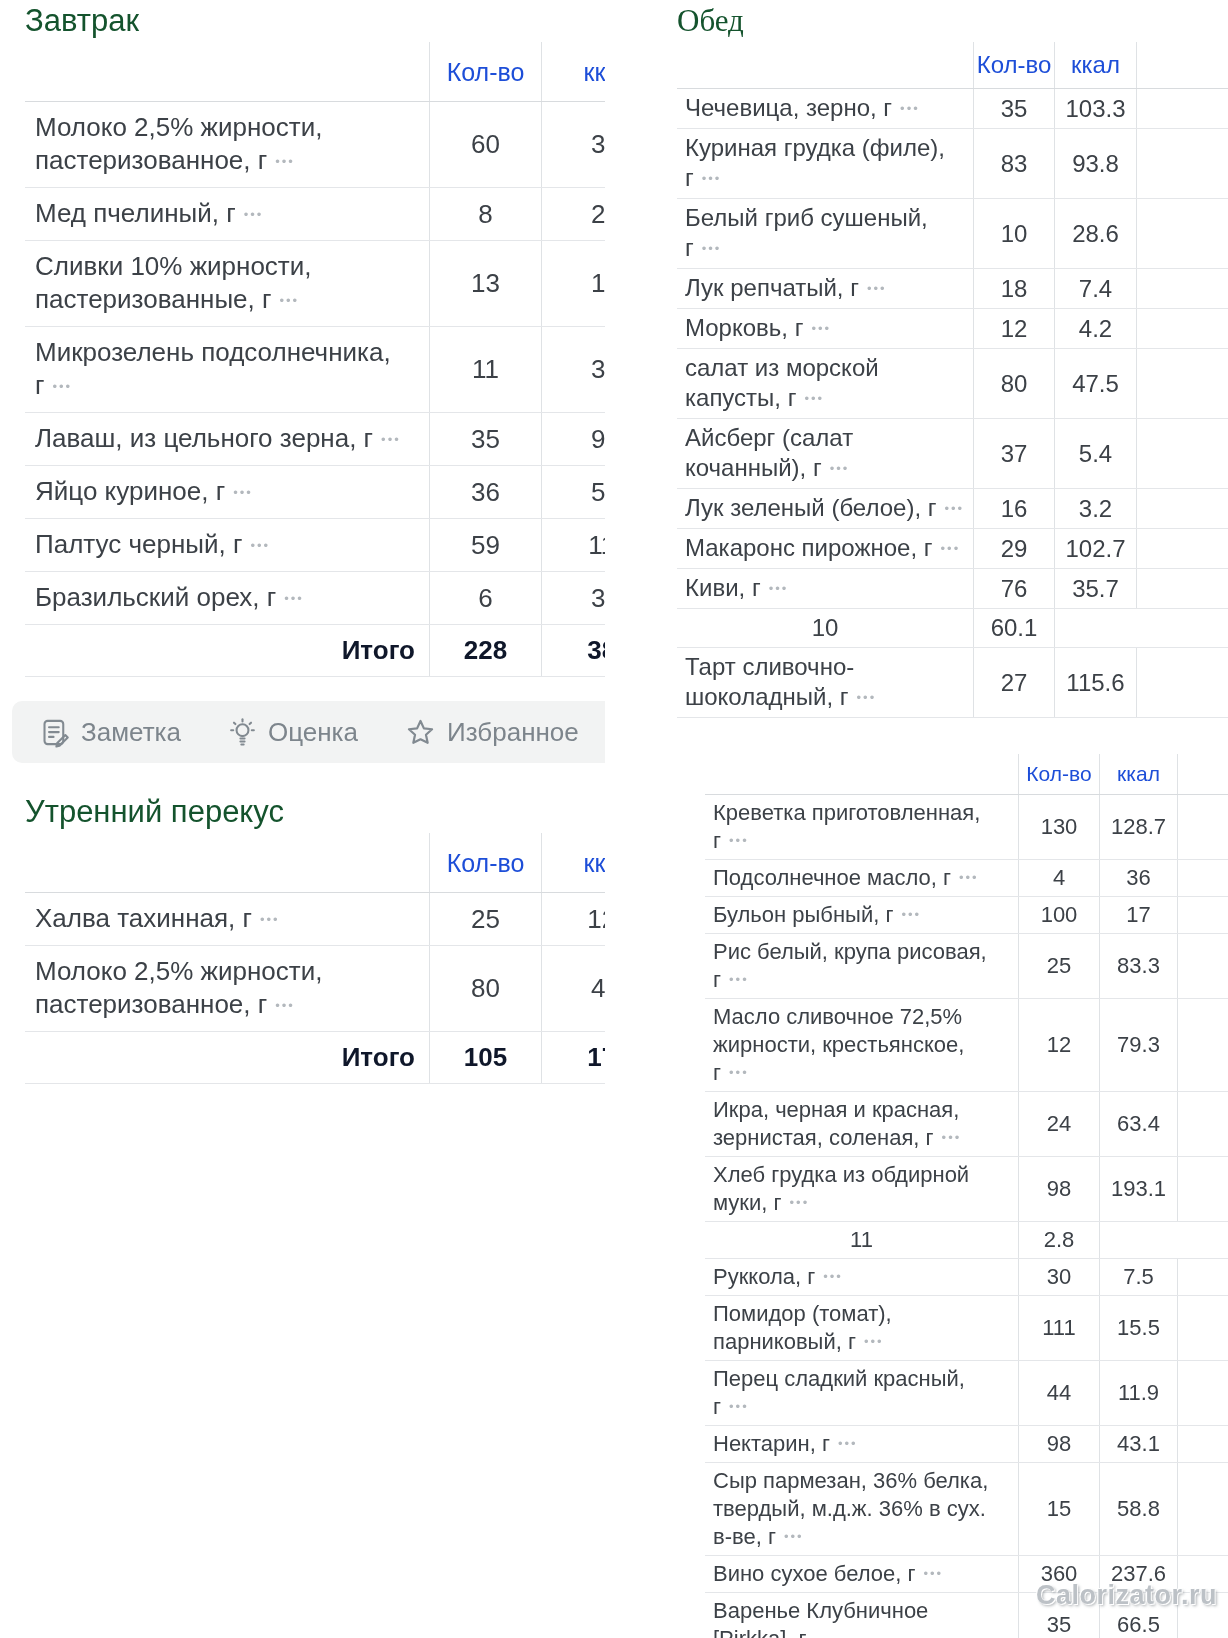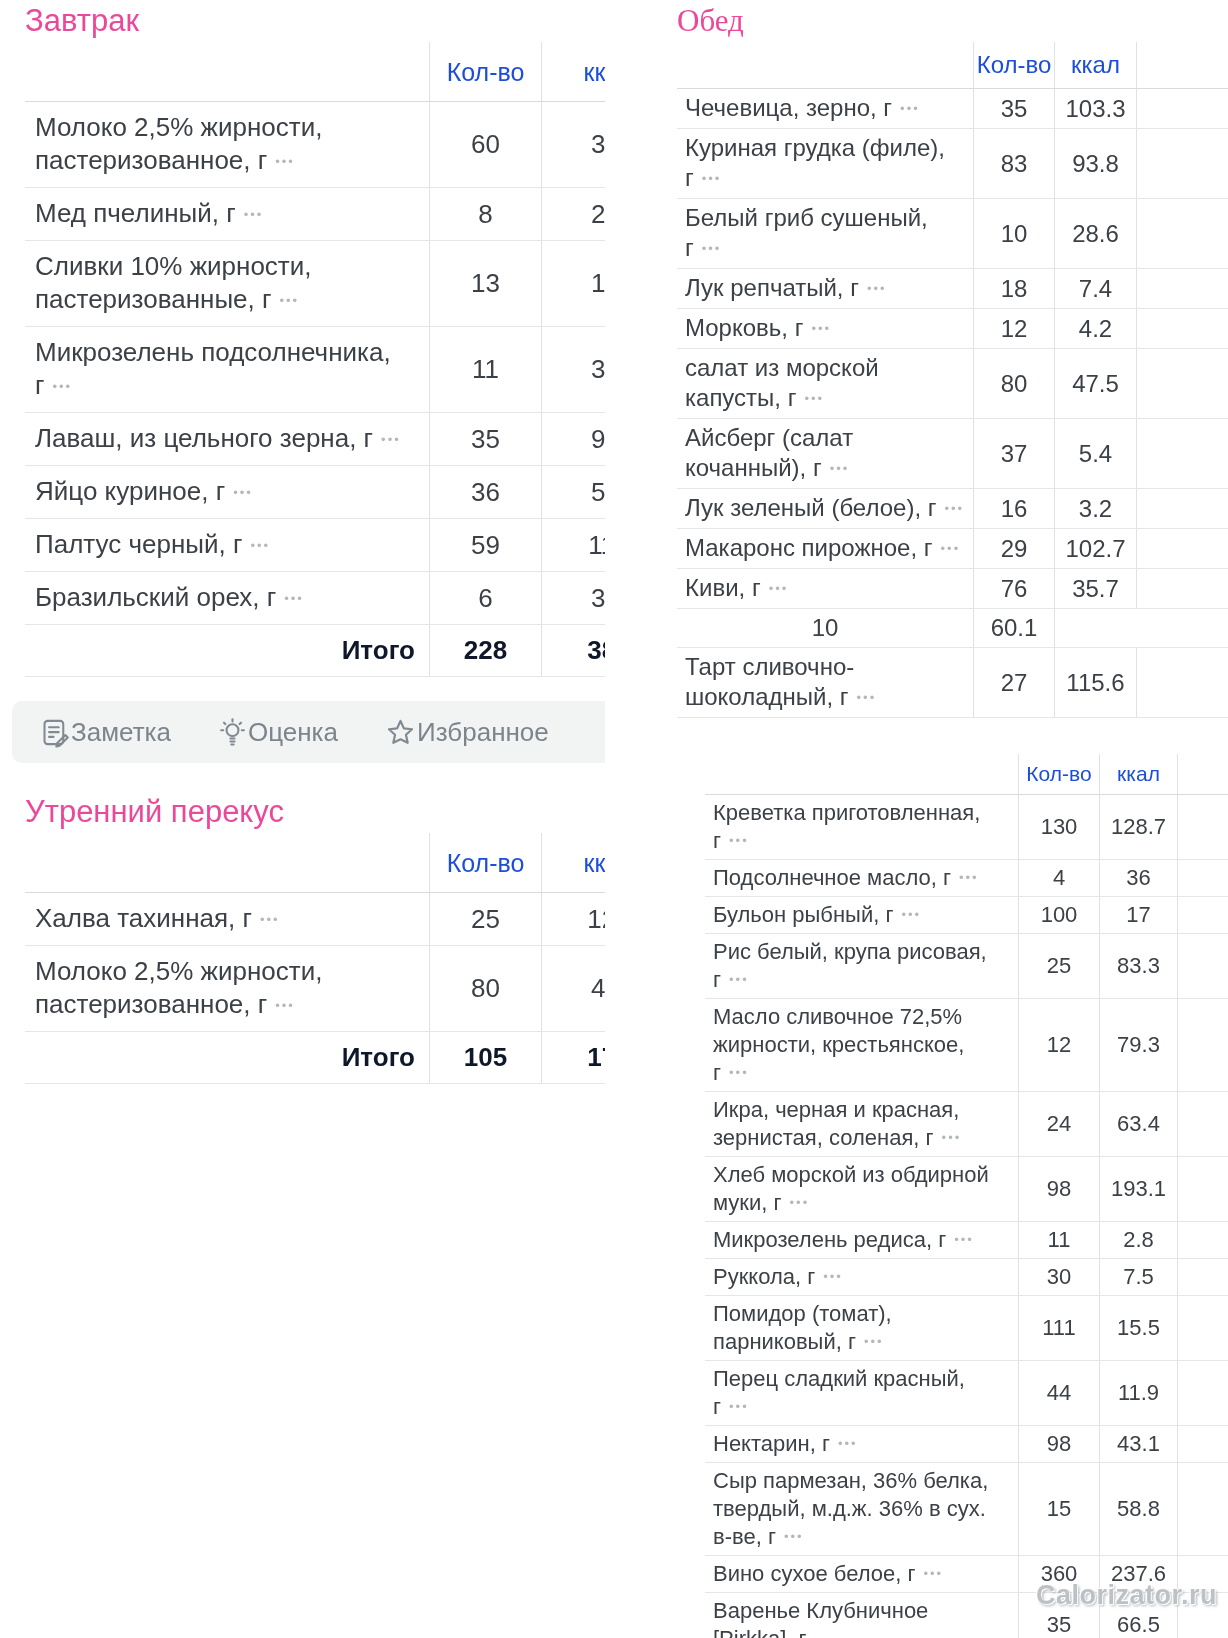--- a/index.html
+++ b/index.html
@@ -2,21 +2,21 @@
 <html><head>
 <meta charset="utf-8">
 <style>
   html,body{margin:0;padding:0;background:#fff;}
   .page{position:relative;width:1228px;height:1638px;background:#fff;overflow:hidden;
         font-family:"Liberation Sans","DejaVu Sans",sans-serif;color:#3c4147;}
   .col-left{position:absolute;left:0;top:0;width:605px;height:1638px;overflow:hidden;
             padding-left:25px;box-sizing:border-box;}
   .col-right{position:absolute;left:655px;top:0;width:573px;height:1638px;overflow:hidden;
              padding-left:22px;box-sizing:border-box;}
-  h2.meal-title{font-size:31px;font-weight:400;color:#ec4899;line-height:42px;margin:0;}
+  h2.meal-title{font-size:31px;font-weight:400;color:#14532d;line-height:42px;margin:0;}
   .mt-breakfast{margin:256px 0 26px 5px;}
   .mt-snack{margin:24px 0 24px 5px;}
   .mt-lunch{margin:12px 0 20px 3px;font-family:Liberation Serif, serif;}
 
   
   .tbl{background:#fff;}
   .tr{display:grid;border-bottom:1px solid #e4e6e9;}
   .tr.head{border-bottom:1px solid #d8dbde;}
   .td{box-sizing:border-box;}
   .td + .td{border-left:1px solid #dfe2e5;}
@@ -46,21 +46,21 @@
   
   .t-dinner{width:560px;margin:36px 0 0 28px;}
   .t-dinner .tr{grid-template-columns:313px 81px 78px 1fr;}
   .t-dinner .td{font-size:22px;line-height:28px;padding-top:4px;padding-bottom:4px;}
   .t-dinner .td.name{padding-left:8px;padding-right:18px;}
   .t-dinner .tr.head .td{font-size:21px;padding-top:6px;padding-bottom:6px;}
 
   
   .toolbar{margin:24px 0 0 -13px;width:648px;height:62px;background:#f2f3f3;border-radius:10px;
            display:flex;align-items:center;padding-left:28px;box-sizing:border-box;gap:46px;}
-  .tb{display:flex;align-items:center;background:none;border:none;padding:0;cursor:pointer;
+  .tb{display:flex;align-items:center;gap:10px;background:none;border:none;padding:0;cursor:pointer;
       font-family:inherit;font-size:26px;color:#7d858c;white-space:nowrap;}
   .tb svg{display:block;}
   .band{margin-top:7px;width:640px;height:21px;border-radius:0 0 12px 12px;
         background:linear-gradient(180deg,#dfe2e4 0%,#ecees0 0,#eef0f1 60%,#f8f9f9 100%);}
 
   .watermark{position:absolute;left:1036px;top:1580px;font-size:27px;font-weight:700;color:#bcc1c6;
              letter-spacing:.5px;
              text-shadow:-1px -1px 0 #fff,1px 1px 0 #fff,2px 2px 3px rgba(130,136,142,.65);text-align:center;}
 </style>
 </head>
@@ -307,27 +307,26 @@
           <div class="td num">79.3</div>
           <div class="td ph"></div>
         </div>
         <div class="tr">
           <div class="td name"><span class="nm">Икра, черная и красная, зернистая, соленая, г</span><span class="dots">•••</span></div>
           <div class="td num">24</div>
           <div class="td num">63.4</div>
           <div class="td ph"></div>
         </div>
         <div class="tr">
-          <div class="td name"><span class="nm">Хлеб морской из обдирной муки, г</span><span class="dots">•••</span></div>
+          <div class="td name"><span class="nm">Хлеб грудка из обдирной муки, г</span><span class="dots">•••</span></div>
           <div class="td num">98</div>
           <div class="td num">193.1</div>
           <div class="td ph"></div>
         </div>
         <div class="tr">
-          <div class="td name"><span class="nm">Микрозелень редиса, г</span><span class="dots">•••</span></div>
           <div class="td num">11</div>
           <div class="td num">2.8</div>
           <div class="td ph"></div>
         </div>
         <div class="tr">
           <div class="td name"><span class="nm">Руккола, г</span><span class="dots">•••</span></div>
           <div class="td num">30</div>
           <div class="td num">7.5</div>
           <div class="td ph"></div>
         </div>

